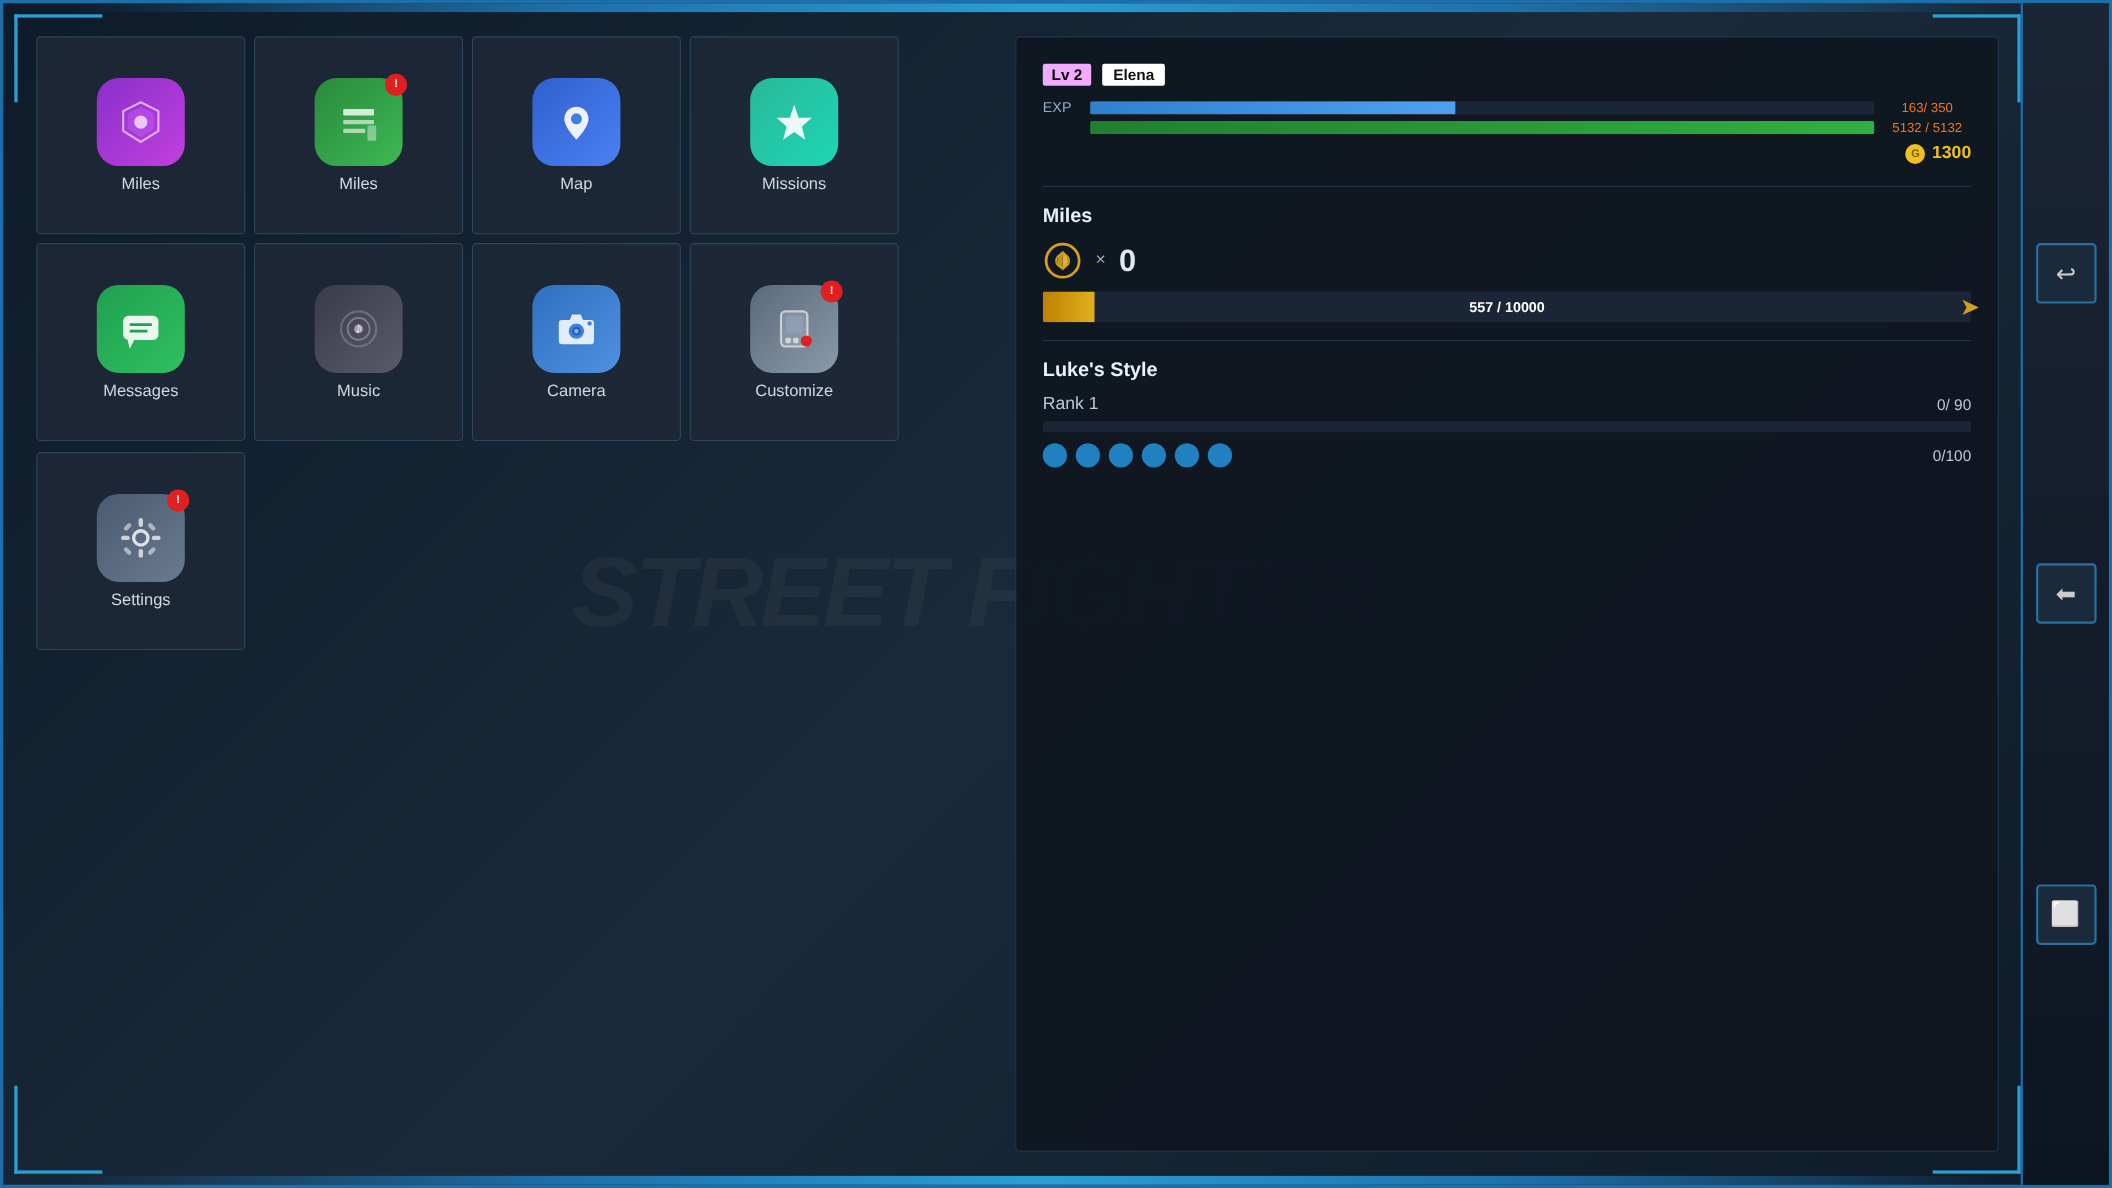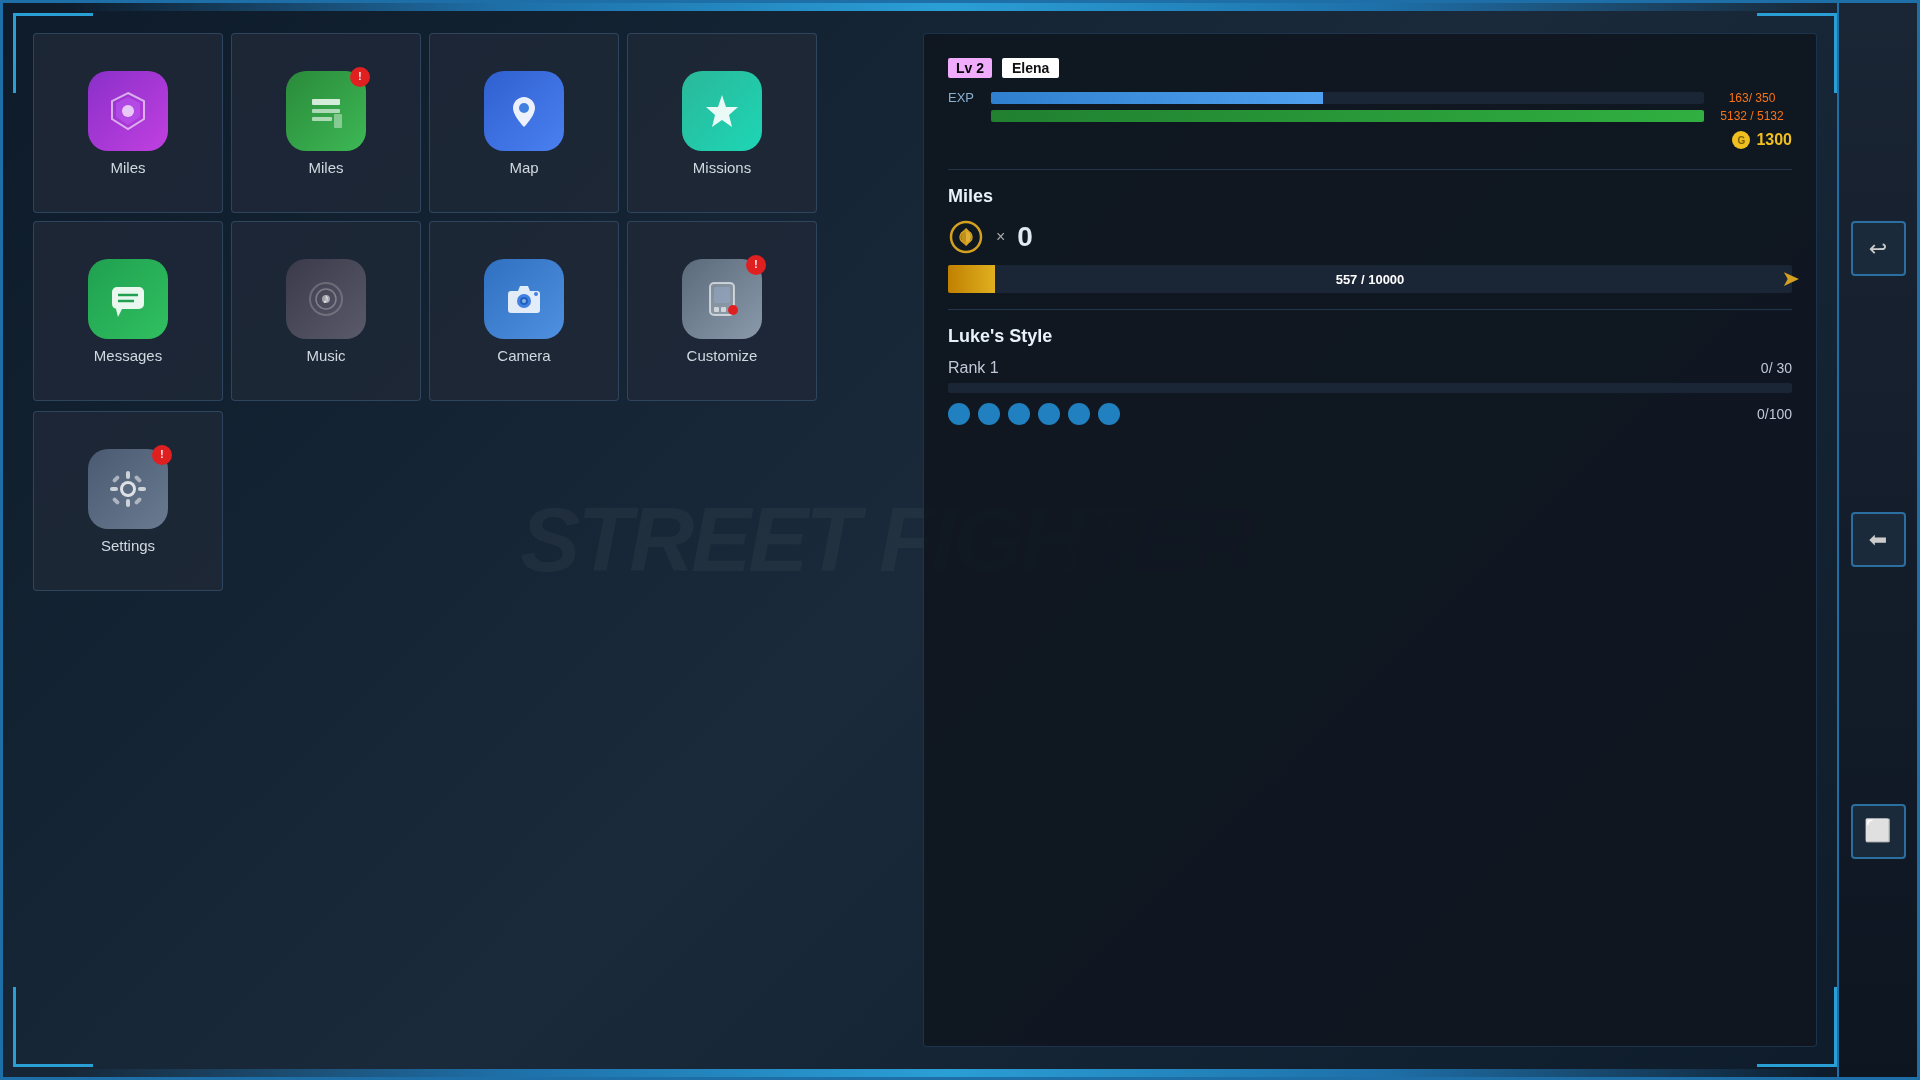--- a/index.html
+++ b/index.html
@@ -654,21 +654,21 @@
       </div>
 
       <div class="divider"></div>
 
       <div class="style-section">
         <div class="section-title">Luke's Style</div>
 
         <div class="rank-row">
           <span class="rank-label">Rank 1</span>
           <span class="rank-value">
-            <span>0</span>/&nbsp;<span>30</span>
+            <span>0</span>/&nbsp;<span>90</span>
           </span>
         </div>
 
         <div class="rank-bar-container">
           <div class="rank-bar-fill"></div>
         </div>
 
         <div class="dots-row">
           <div class="dots-container">
             <div class="dot"></div>

